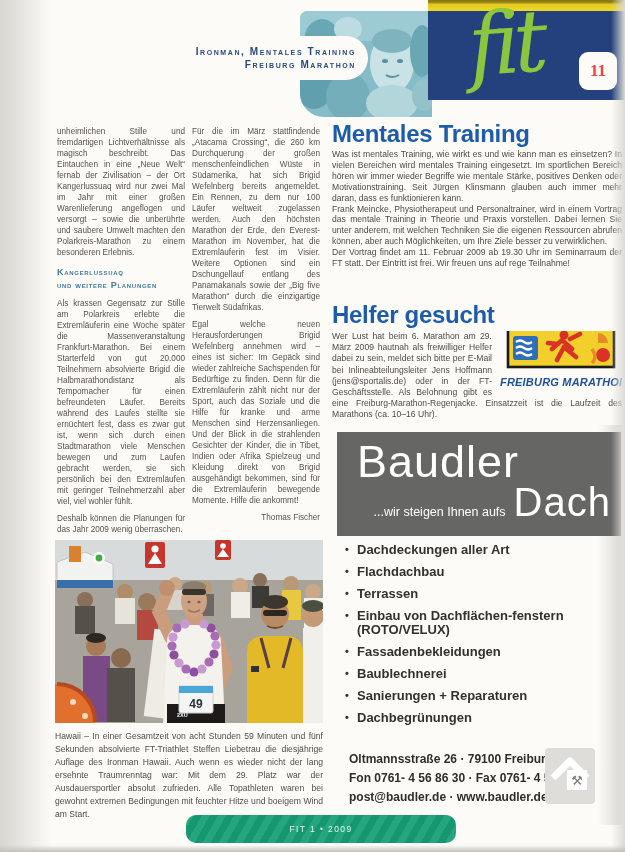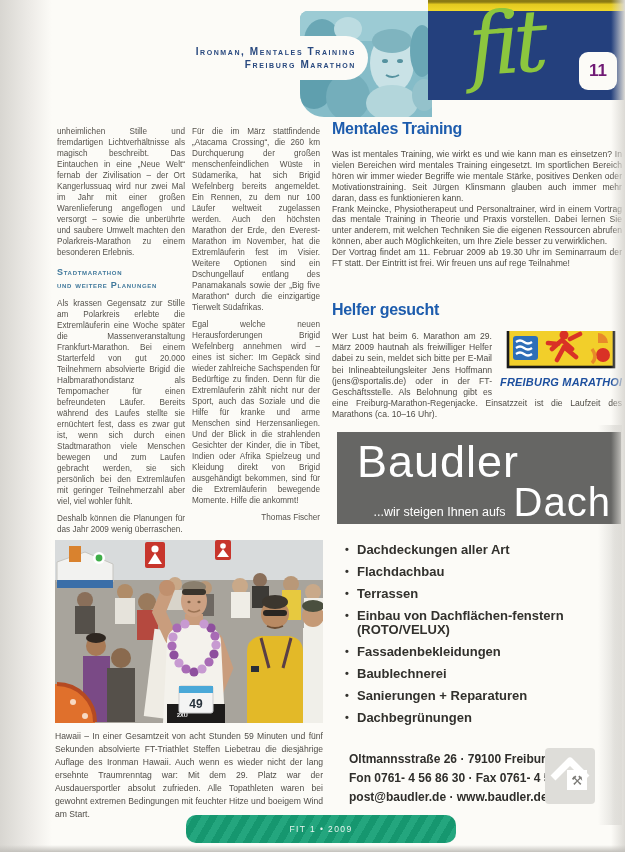--- a/index.html
+++ b/index.html
@@ -26,47 +26,47 @@
   .kicker{position:absolute;left:168px;top:36px;width:200px;height:44px;
     background:#fcfbf7;border-radius:0 22px 22px 0;display:flex;flex-direction:column;
     justify-content:center;align-items:flex-end;padding-right:12px;box-sizing:border-box;}
   .kicker div{font-size:10px;font-weight:bold;font-variant:small-caps;letter-spacing:1.6px;
     color:#29497f;line-height:13px;}
   .fit-logo{position:absolute;left:468px;top:0px;z-index:6;
     font-family:"DejaVu Serif",serif;font-style:italic;font-size:86px;line-height:1;
     color:#8cc63e;letter-spacing:-7px;transform:rotate(-4deg);}
   .page-badge{position:absolute;left:579px;top:52px;width:38px;height:38px;background:#fcfbf7;
     border-radius:9px;display:flex;align-items:center;justify-content:center;z-index:7;}
-  .page-badge span{color:#701a75;font-weight:bold;font-size:17px;}
+  .page-badge span{color:#ef4444;font-weight:bold;font-size:17px;font-family:Liberation Serif, serif;}
 
   
   .col{position:absolute;text-align:justify;overflow:hidden;}
   .col p{margin:0 0 6px 0;}
   #col1{left:57px;top:126px;width:128px;height:414px;font-size:8.2px;line-height:11px;}
   #col2{left:192px;top:126px;width:128px;height:416px;font-size:8.2px;line-height:11px;}
   .sec-head{margin:8px 0 6px 0;font-weight:bold;font-variant:small-caps;letter-spacing:.7px;
     color:#41799c;font-size:9px;line-height:13px;text-align:left;}
   .byline{text-align:right;margin-top:2px;}
 
   
-  .blue-head{position:absolute;left:332px;font-weight:bold;color:#1d5cad;font-size:16px;
+  .blue-head{position:absolute;left:332px;font-weight:bold;color:#1d5cad;font-size:24px;
     letter-spacing:-0.3px;margin:0;}
   #mt-head{top:120px;}
   #mt-body{position:absolute;left:332px;top:149px;width:290px;height:150px;overflow:hidden;
     font-size:8.6px;line-height:10.9px;text-align:justify;color:#4e4b45;}
   #mt-body p{margin:0;}
   #hg-head{top:301px;}
   #hg-body{position:absolute;left:332px;top:331px;width:290px;height:96px;overflow:hidden;
     font-size:8.6px;line-height:11.2px;text-align:justify;color:#4e4b45;}
   .fm-logo{float:right;width:122px;height:64px;margin:-4px 0 2px 8px;text-align:center;}
   .fm-caption{display:block;font-weight:bold;font-style:italic;color:#1d4f9e;
     font-size:11px;letter-spacing:.2px;margin-top:1px;white-space:nowrap;}
 
   
-  .ad-box{position:absolute;left:337px;top:432px;width:284px;height:92px;
+  .ad-box{position:absolute;left:337px;top:432px;width:284px;height:104px;
     background:linear-gradient(180deg,#7d7d7b 0%,#646462 60%,#57575-5 100%);
     background-color:#666664;color:#fff;box-sizing:border-box;padding:6px 10px 8px 20px;}
   .ad-brand-top{font-size:45px;line-height:48px;letter-spacing:1px;}
   .ad-row{display:flex;align-items:baseline;justify-content:flex-end;margin-top:-6px;}
   .ad-tagline{font-size:12.5px;margin-right:8px;}
   .ad-brand-bottom{font-size:40px;letter-spacing:1px;}
   .svc-list{position:absolute;left:345px;top:543px;width:268px;margin:0;padding:0;list-style:none;}
   .svc{display:flex;margin-bottom:8px;font-weight:bold;color:#32312d;font-size:13px;line-height:14px;}
   .dot{flex:0 0 12px;}
   .dot::before{content:"•";font-size:11px;position:relative;top:-1px;}
@@ -118,21 +118,21 @@
     <span>11</span>
   </div>
   <div class="kicker">
     <div>Ironman, Mentales Training</div>
     <div>Freiburg Marathon</div>
   </div>
 
   <div class="col" id="col1">
     <p>unheimlichen Stille und fremdartigen Lichtverhältnisse als magisch beschreibt. Das Eintauchen in eine „Neue Welt“ fernab der Zivilisation – der Ort Kangerlussuaq wird nur zwei Mal im Jahr mit einer großen Warenlieferung angeflogen und versorgt – sowie die unberührte und saubere Umwelt machten den Polarkreis-Marathon zu einem besonderen Erlebnis.</p>
     <div class="sec-head">
-      <div>Stadtmarathon</div>
+      <div>Kangerlussuaq</div>
       <div>und weitere Planungen</div>
     </div>
     <p>Als krassen Gegensatz zur Stille am Polarkreis erlebte die Extremläuferin eine Woche später die Massenveranstaltung Frankfurt-Marathon. Bei einem Starterfeld von gut 20.000 Teilnehmern absolvierte Brigid die Halbmarathondistanz als Tempomacher für einen befreundeten Läufer. Bereits während des Laufes stellte sie ernüchtert fest, dass es zwar gut ist, wenn sich durch einen Stadtmarathon viele Menschen bewegen und zum Laufen gebracht werden, sie sich persönlich bei den Extremläufen mit geringer Teilnehmerzahl aber viel, viel wohler fühlt.</p>
     <p>Deshalb können die Planungen für das Jahr 2009 wenig überraschen.</p>
   </div>
 
   <div class="col" id="col2">
     <p>Für die im März stattfindende „Atacama Crossing“, die 260 km Durchquerung der großen menschenfeindlichen Wüste in Südamerika, hat sich Brigid Wefelnberg bereits angemeldet. Ein Rennen, zu dem nur 100 Läufer weltweit zugelassen werden. Auch den höchsten Marathon der Erde, den Everest-Marathon im November, hat die Extremläuferin fest im Visier. Weitere Optionen sind ein Dschungellauf entlang des Panamakanals sowie der „Big five Marathon“ durch die einzigartige Tierwelt Südafrikas.</p>
     <p>Egal welche neuen Herausforderungen Brigid Wefelnberg annehmen wird – eines ist sicher: Im Gepäck sind wieder zahlreiche Sachspenden für Bedürftige zu finden. Denn für die Extremläuferin zählt nicht nur der Sport, auch das Soziale und die Hilfe für kranke und arme Menschen sind Herzensanliegen. Und der Blick in die strahlenden Gesichter der Kinder, die in Tibet, Indien oder Afrika Spielzeug und Kleidung direkt von Brigid ausgehändigt bekommen, sind für die Extremläuferin bewegende Momente. Hilfe die ankommt!</p>
     <p class="byline">Thomas Fischer</p>

